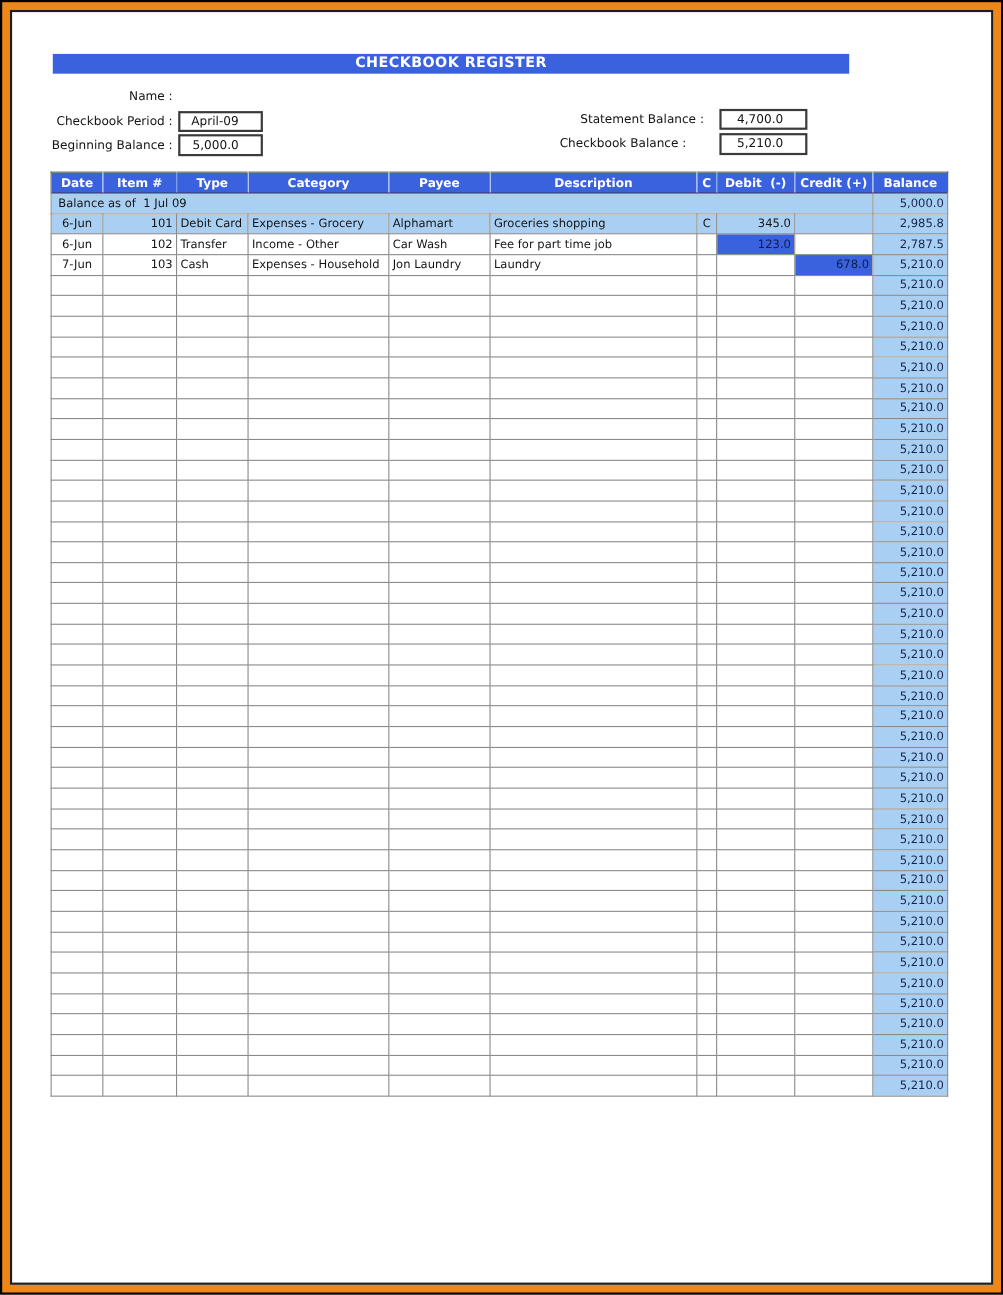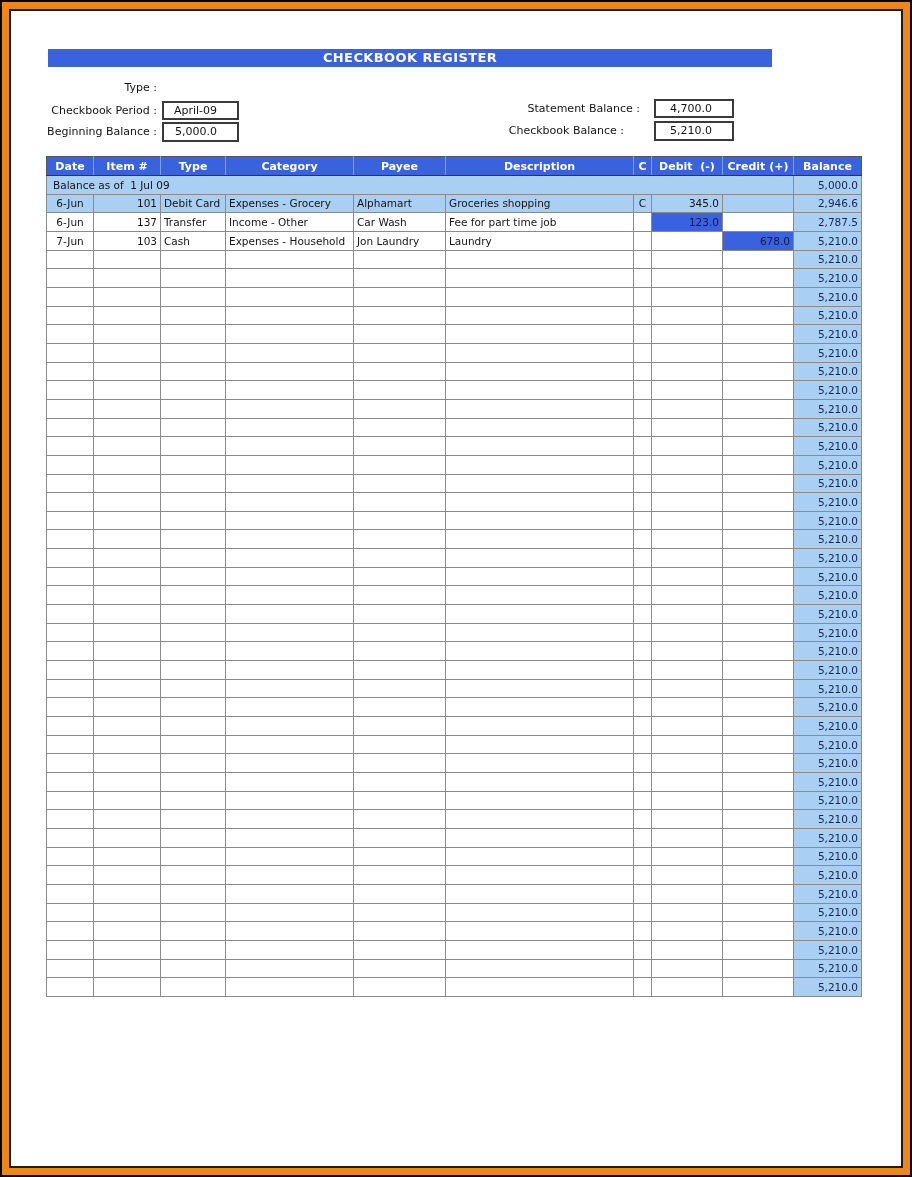--- a/index.html
+++ b/index.html
@@ -67,21 +67,21 @@
 <body>
 
 <div class="frame-black">
   <div class="frame-orange">
     <div class="page">
 
       <div class="title-bar">
         <span>CHECKBOOK REGISTER</span>
       </div>
 
-      <div class="form-label lbl-name">Type :</div>
+      <div class="form-label lbl-name">Name :</div>
 
       <div class="form-label lbl-period">Checkbook Period :</div>
       <div class="field box fld-period">
         <span>April-09</span>
       </div>
 
       <div class="form-label lbl-beginning">Beginning Balance :</div>
       <div class="field box fld-beginning">
         <span>5,000.0</span>
       </div>
@@ -131,25 +131,25 @@
             <tr class="shaded">
               <td>6-Jun</td>
               <td>101</td>
               <td>Debit Card</td>
               <td>Expenses - Grocery</td>
               <td>Alphamart</td>
               <td>Groceries shopping</td>
               <td>C</td>
               <td>345.0</td>
               <td></td>
-              <td class="bal">2,946.6</td>
+              <td class="bal">2,985.8</td>
             </tr>
             <tr>
               <td>6-Jun</td>
-              <td>137</td>
+              <td>102</td>
               <td>Transfer</td>
               <td>Income - Other</td>
               <td>Car Wash</td>
               <td>Fee for part time job</td>
               <td></td>
               <td class="sel">123.0</td>
               <td></td>
               <td class="bal">2,787.5</td>
             </tr>
             <tr>

